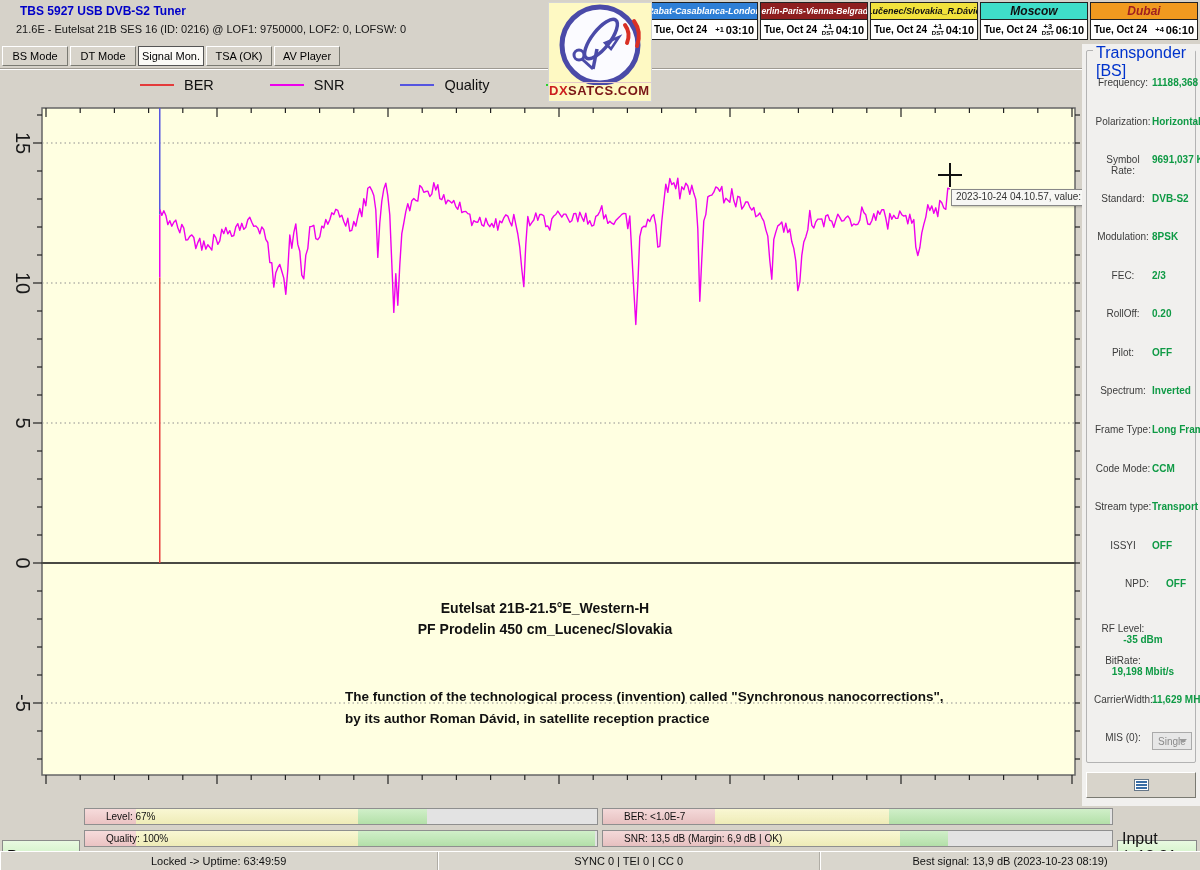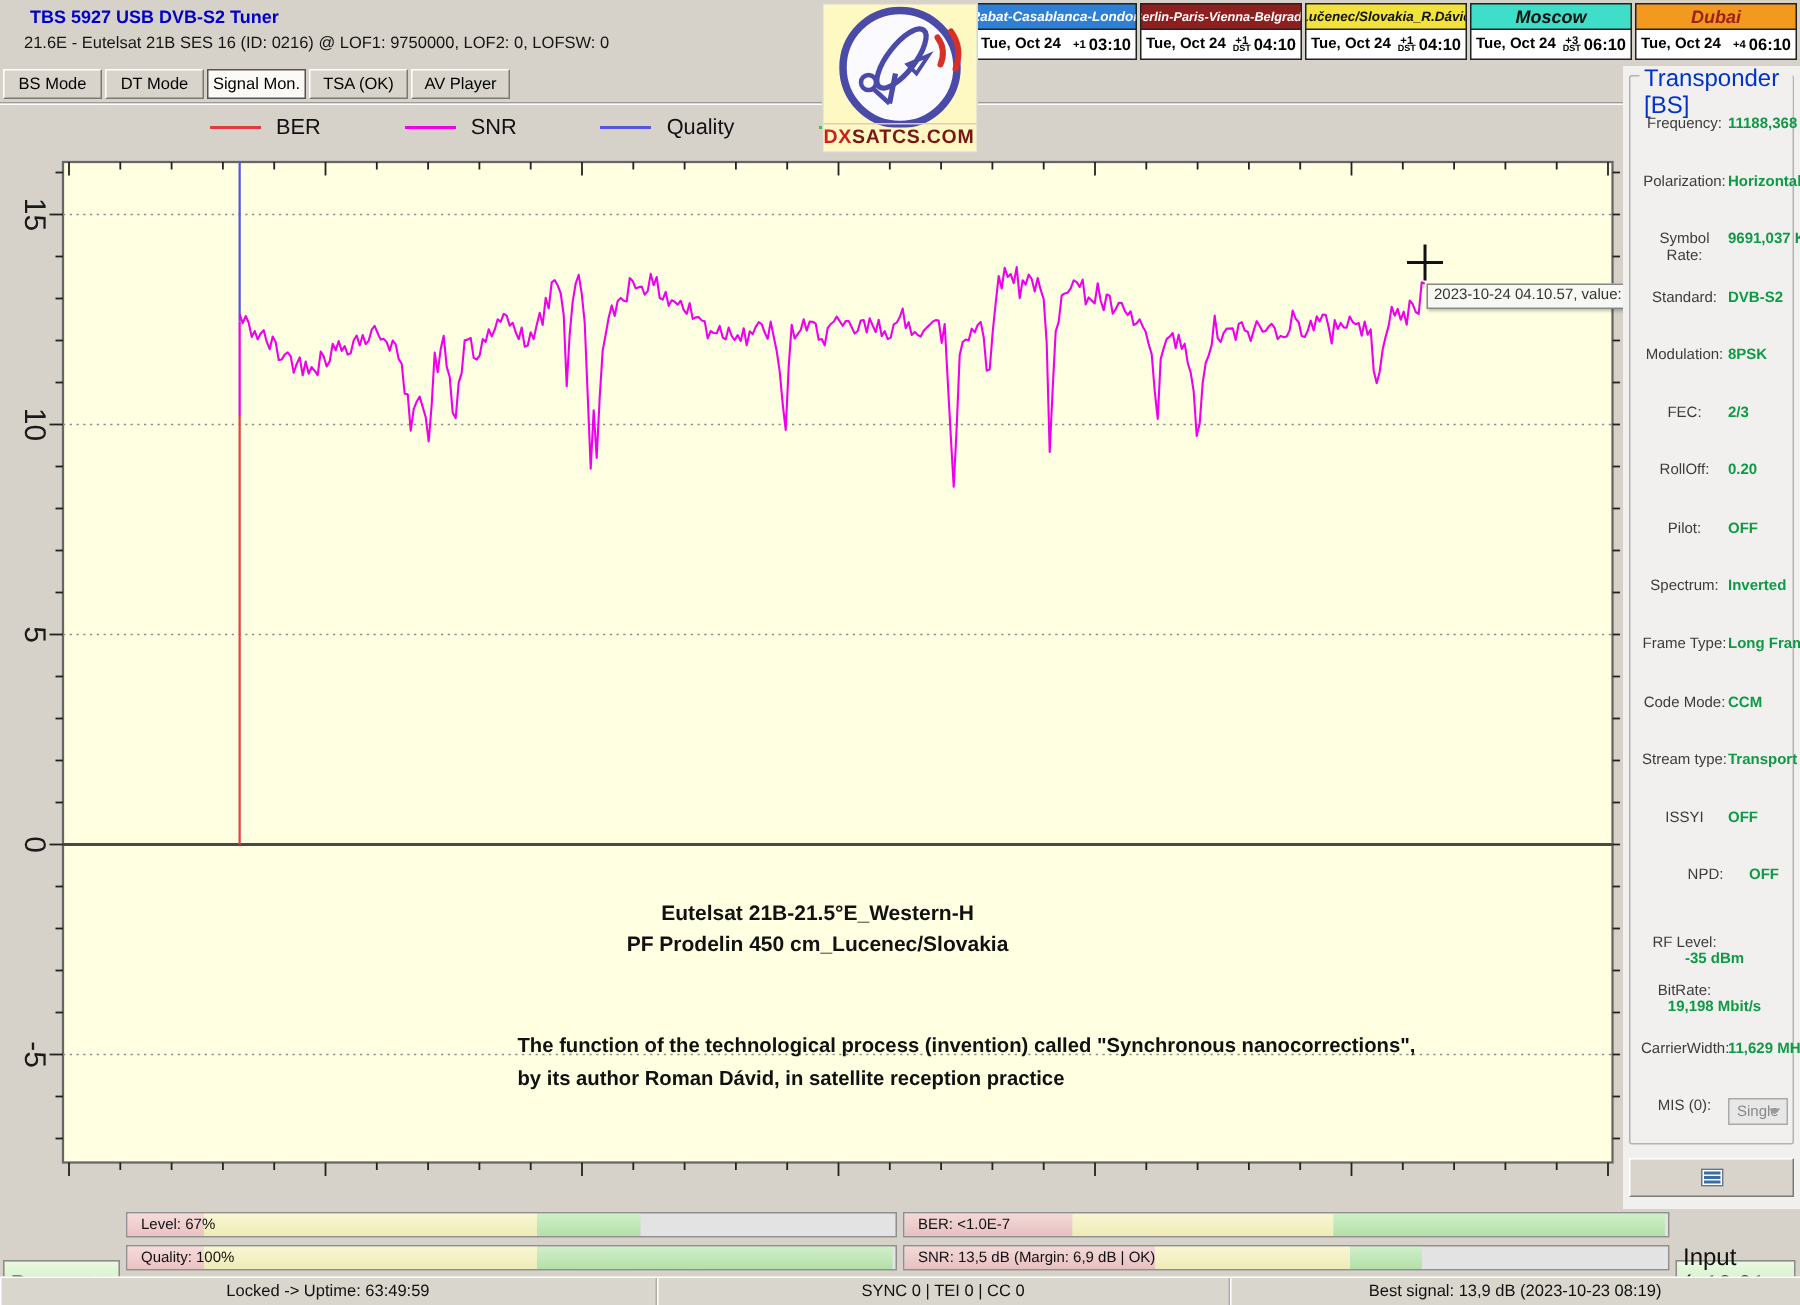--- a/index.html
+++ b/index.html
@@ -57,21 +57,21 @@
     border:1px solid #7a7a72;border-top-color:#fff;border-left-color:#fff;
     display:flex;align-items:center;justify-content:center;}
   .ts-icon{width:15px;height:12px;background:#fff;border:1px solid #678;display:flex;
     flex-direction:column;justify-content:space-between;padding:1px;}
   .ts-icon span{display:block;height:2px;background:#3a6ea5;}
   
   .indicator{position:absolute;height:34px;background:linear-gradient(#e9f9e1,#b7ebab);
     border:1px solid #8a8a8a;font-size:16px;color:#111;display:flex;align-items:center;padding-left:4px;margin-top:32px;}
   .gauge{position:absolute;height:17px;border:1px solid #8f8f8f;background:#e3e3e3;overflow:hidden;}
   .gauge-zone{position:absolute;top:0;bottom:0;}
-  .gauge-label{position:absolute;left:9px;top:2px;font-size:10px;color:#111;white-space:nowrap;z-index:2;}
+  .gauge-label{position:absolute;left:21px;top:2px;font-size:10px;color:#111;white-space:nowrap;z-index:2;}
   
   .statusbar{position:absolute;left:0;top:851px;width:1200px;height:19px;background:#d9d6cd;
     border-top:1px solid #fff;display:flex;}
   .sb-seg{height:100%;display:flex;align-items:center;justify-content:center;
     font-size:11px;color:#111;border-right:1px solid #b0ada5;box-shadow:inset 1px 0 0 #fff;}
   
   .logo{position:absolute;left:548px;top:2px;width:104px;height:100px;background:#fef9c3;
     border:1px solid #d5d5d5;z-index:6;text-align:left;}
   .logo-text{position:absolute;left:0;right:0;bottom:2px;font-family:"Liberation Serif",serif;
     font-weight:bold;font-size:13px;letter-spacing:.5px;border-top:1px solid #e5c8c8;}

